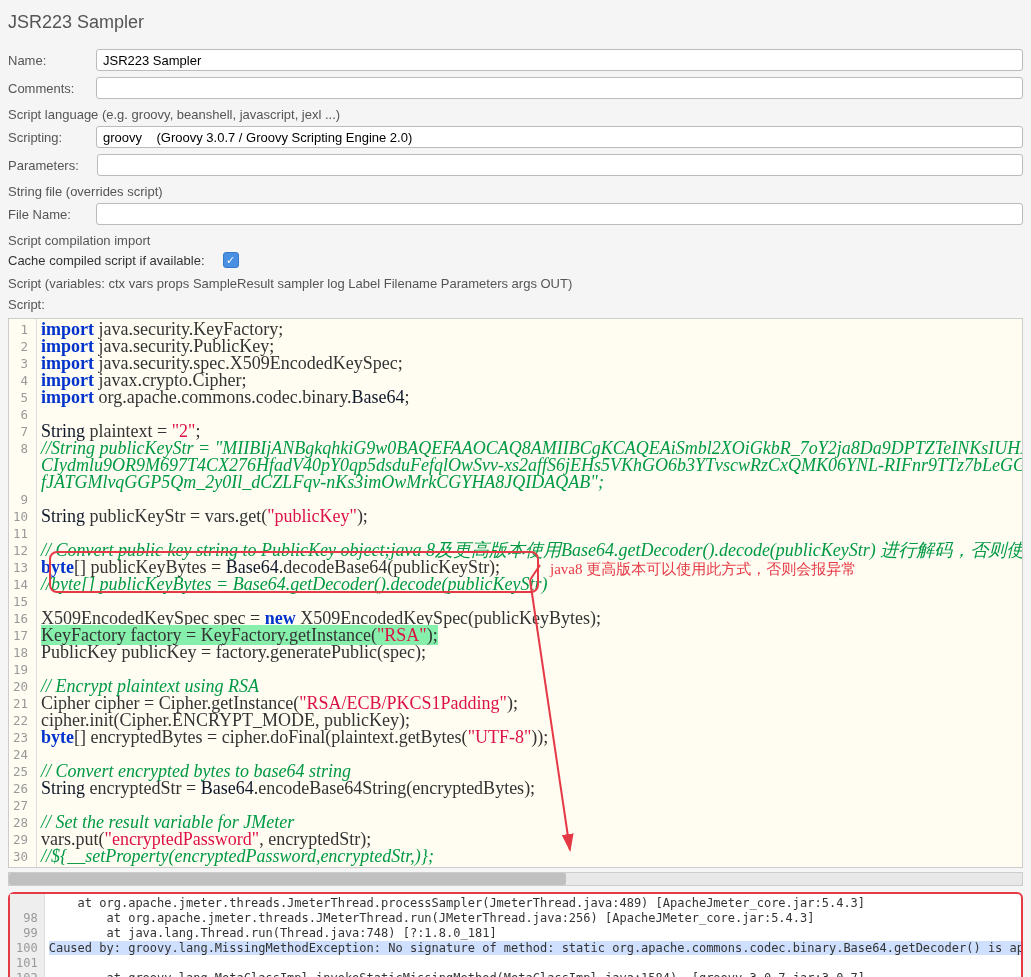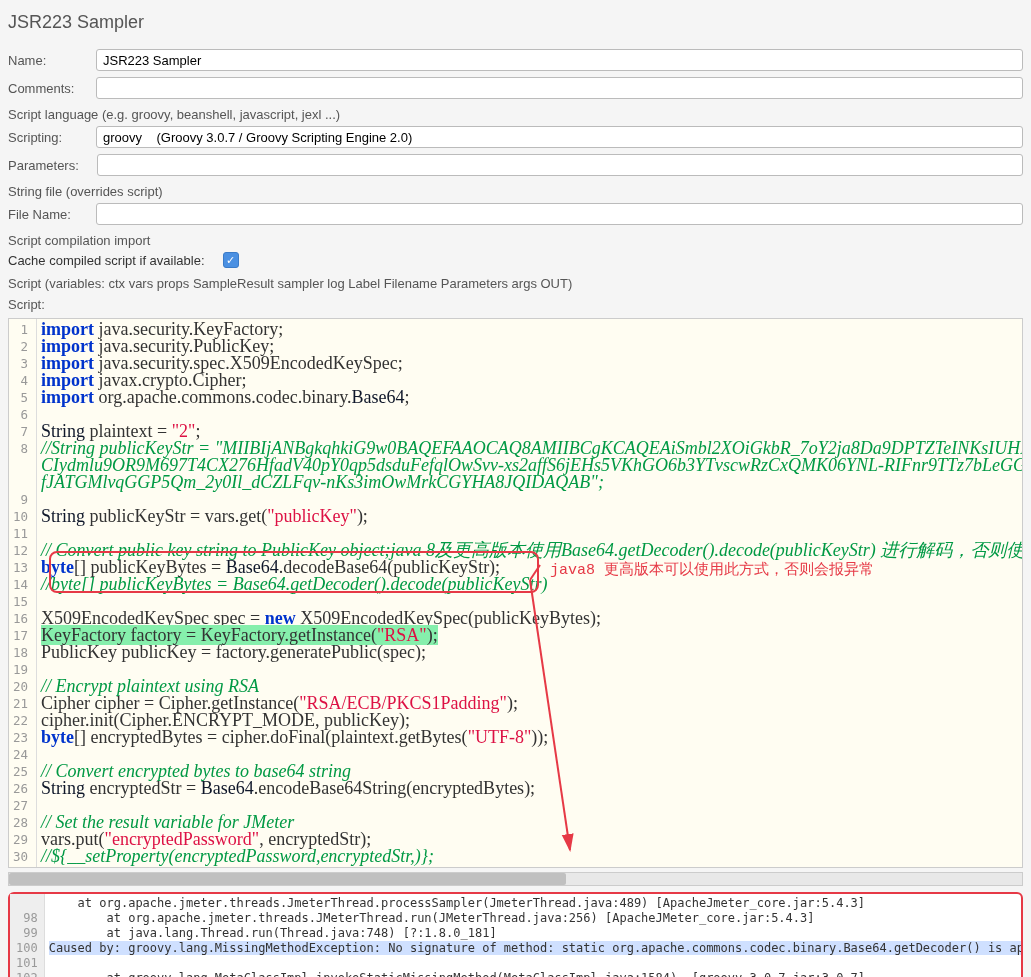--- a/index.html
+++ b/index.html
@@ -16,21 +16,21 @@
 .gutter{background:#fffdf2;color:#999;text-align:right;padding:2px 8px 2px 4px;font-family:Menlo,Consolas,monospace;font-size:12.5px;line-height:17px;border-right:1px solid #ddd;user-select:none}
 .code{flex:1;font-family:Liberation Serif, serif;font-size:18px;line-height:17px;padding:2px 4px;white-space:pre;overflow:hidden}
 .kw{color:#0033cc;font-weight:bold}
 .cls{color:#0f172a}
 .str{color:#d14}
 .comg{color:#009944;font-style:italic}
 .id{color:#333}
 .hl{background:#86efac}
 .box-red{position:absolute;border:2px solid #e63946;border-radius:8px;pointer-events:none}
 .arrow{position:absolute;pointer-events:none}
-.annot{position:absolute;color:#e63946;font-size:15px;font-family:Liberation Mono, monospace}
+.annot{position:absolute;color:#e63946;font-size:15px;font-family:Liberation Serif, serif}
 .scrollbar{height:14px;background:#e8e8e8;border:1px solid #ccc;position:relative;margin-top:4px}
 .thumb{position:absolute;height:12px;background:#c0c0c0;border-radius:2px;top:0}
 .log{background:#fff;border:2px solid #e63946;border-radius:6px;font-family:Menlo,Consolas,monospace;font-size:12px;line-height:15px;display:flex;margin-top:6px;position:relative}
 .log-gutter{background:#eee;color:#999;text-align:right;padding:2px 6px;border-right:1px solid #ddd}
 .log-body{flex:1;padding:2px 4px;white-space:pre;overflow:hidden}
 .log-sel{background:#cfe0ff}
 .wrap{position:relative}
 </style>
 </head>
 <body>

